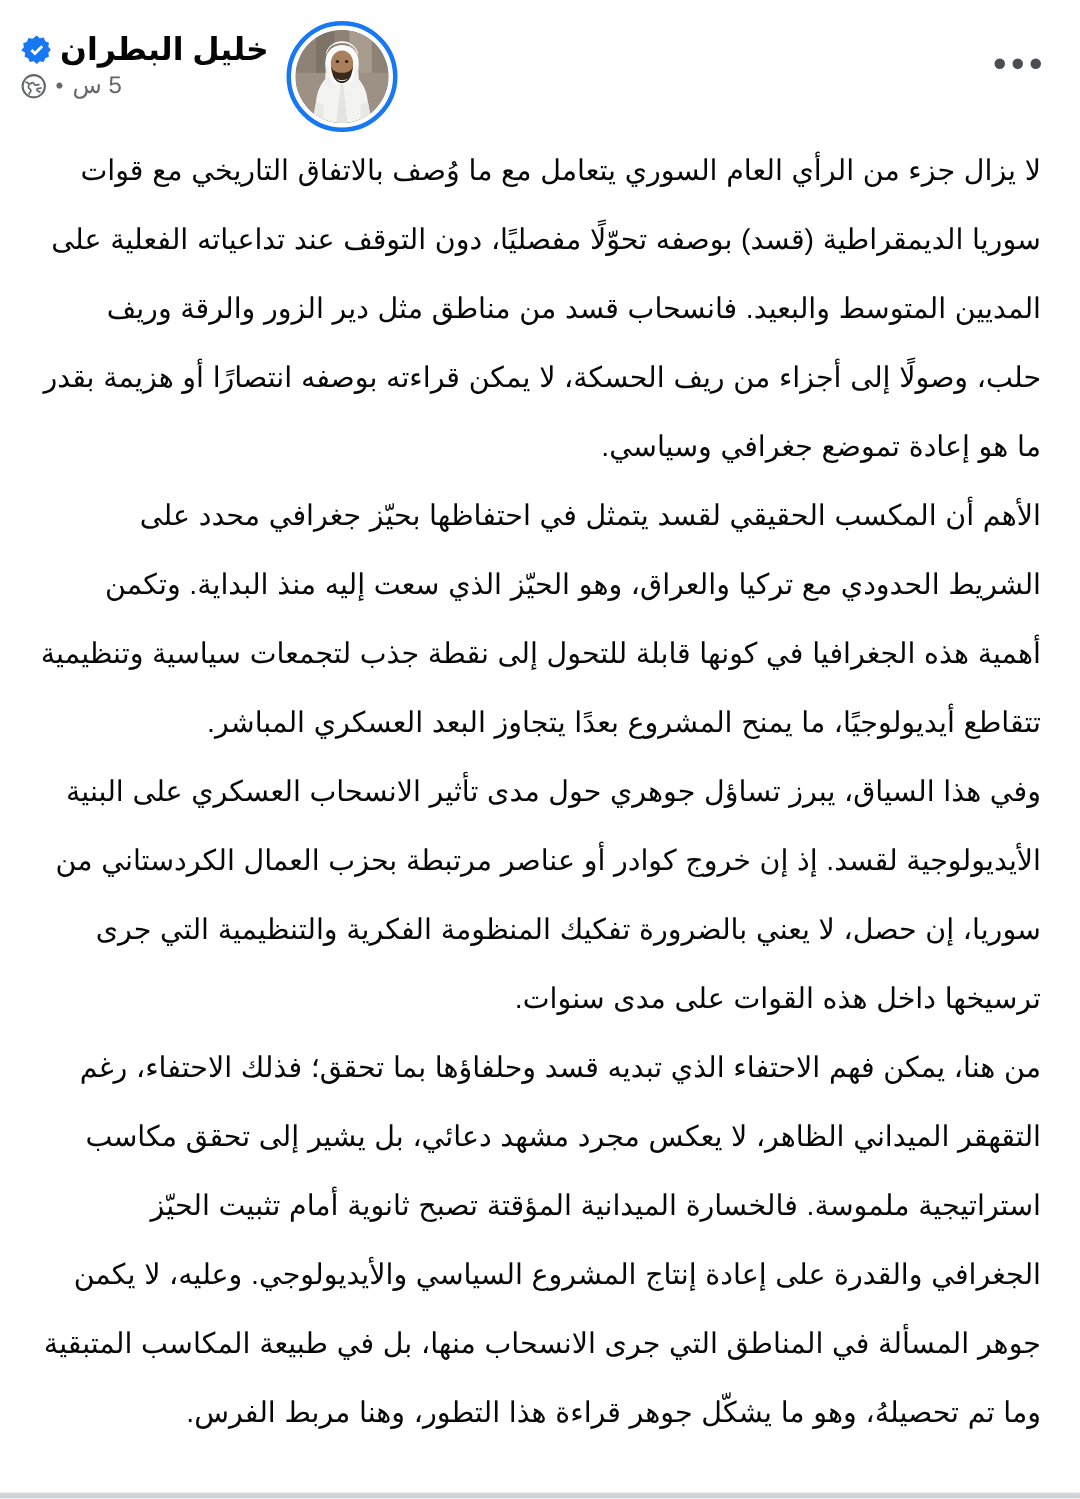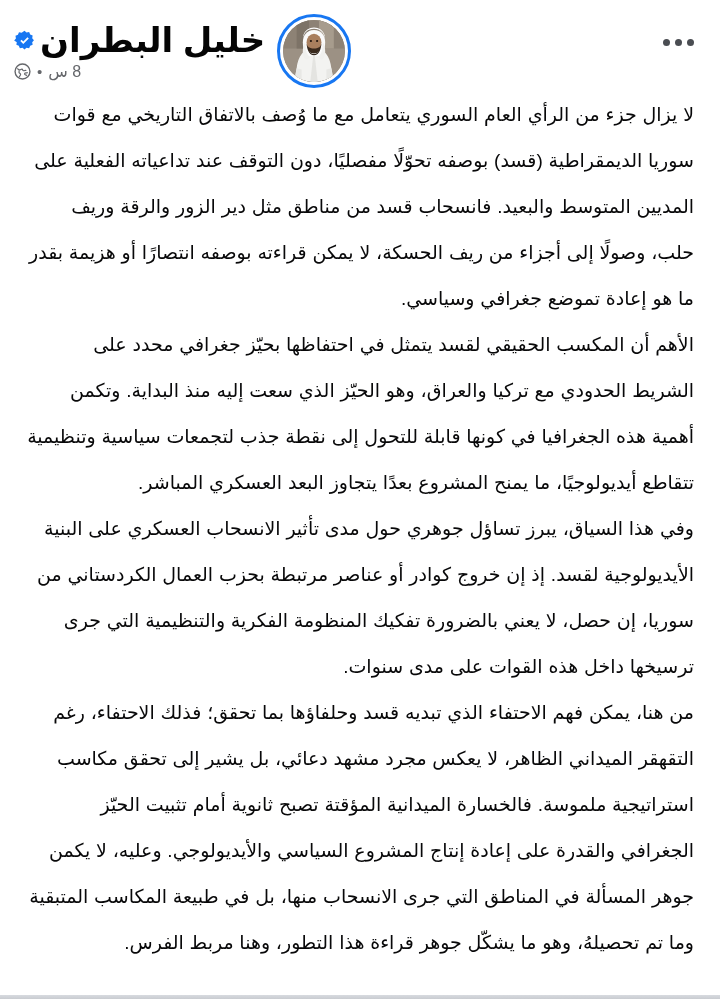--- a/index.html
+++ b/index.html
@@ -67,21 +67,21 @@
     align-items: flex-end;
     padding-top: 8px;
   }
   .author-name-row {
     display: flex;
     flex-direction: row;
     align-items: center;
     gap: 5px;
   }
   .author-name {
-    font-size: 34px;
+    font-size: 21px;
     font-weight: bold;
     color: #050505;
     letter-spacing: 0;
     line-height: 1.1;
     white-space: nowrap;
   }
   .verified-badge {
     width: 21px;
     height: 21px;
     flex: none;
@@ -196,21 +196,21 @@
           <span class="author-name">خليل البطران</span>
           <span class="verified-badge">
             <svg viewBox="0 0 24 24" xmlns="http://www.w3.org/2000/svg" aria-hidden="true">
               <path fill="#1877f2" d="M12 0.8l2.3 2.0 3.0-0.5 1.2 2.8 2.8 1.2-0.5 3.0 2.0 2.3-2.0 2.3 0.5 3.0-2.8 1.2-1.2 2.8-3.0-0.5-2.3 2.0-2.3-2.0-3.0 0.5-1.2-2.8-2.8-1.2 0.5-3.0L0.2 12l2.0-2.3-0.5-3.0 2.8-1.2 1.2-2.8 3.0 0.5z"></path>
               <path fill="#ffffff" d="M10.6 16.0l-3.4-3.4 1.5-1.5 1.9 1.9 4.8-4.8 1.5 1.5z"></path>
             </svg>
           </span>
         </div>
 
         <div class="meta-row">
-          <span class="meta-time">8 س</span>
+          <span class="meta-time">5 س</span>
           <span class="meta-dot">•</span>
           <span class="globe-icon">
             <svg viewBox="0 0 16 16" xmlns="http://www.w3.org/2000/svg" aria-hidden="true">
               <circle cx="8" cy="8" r="7" fill="none" stroke="#65676b" stroke-width="1.3"></circle>
               <path d="M3.2 5.4c1.1.4 1.6 1.2 2.4 1.1.8-.1 1.1-.9 1.9-.7.8.2.6 1.3 1.5 1.5.9.2 1.4-.6 2.2-.3" fill="none" stroke="#65676b" stroke-width="1.1" stroke-linecap="round"></path>
               <path d="M5.1 12.8c.3-1 1.2-1.3 1.1-2.2-.1-.9-1.3-.9-1.5-1.8-.1-.6.3-1 .1-1.5" fill="none" stroke="#65676b" stroke-width="1.1" stroke-linecap="round"></path>
               <path d="M11.8 11.6c-.6-.5-1.5-.4-1.8-1.1-.2-.6.3-1.1.9-1.2.5-.1 1.1.1 1.6-.2" fill="none" stroke="#65676b" stroke-width="1.1" stroke-linecap="round"></path>
             </svg>
           </span>
         </div>

